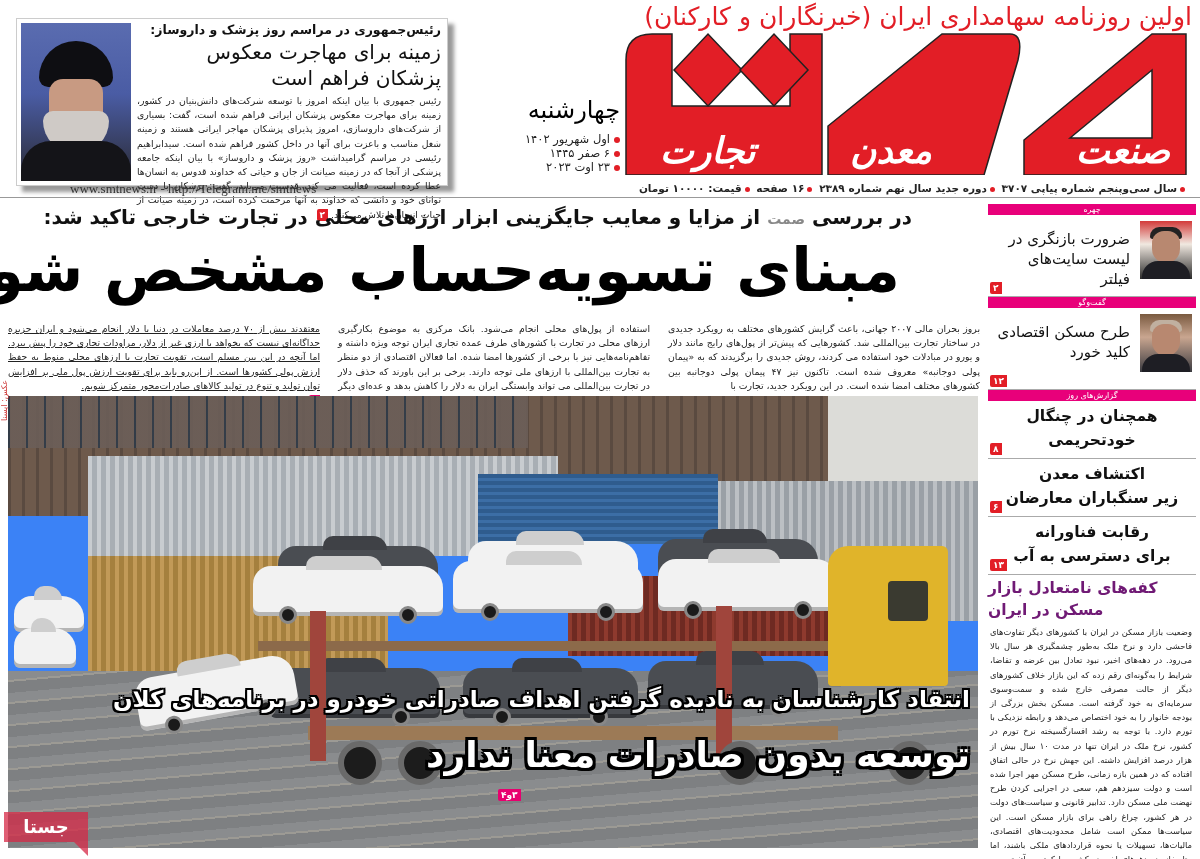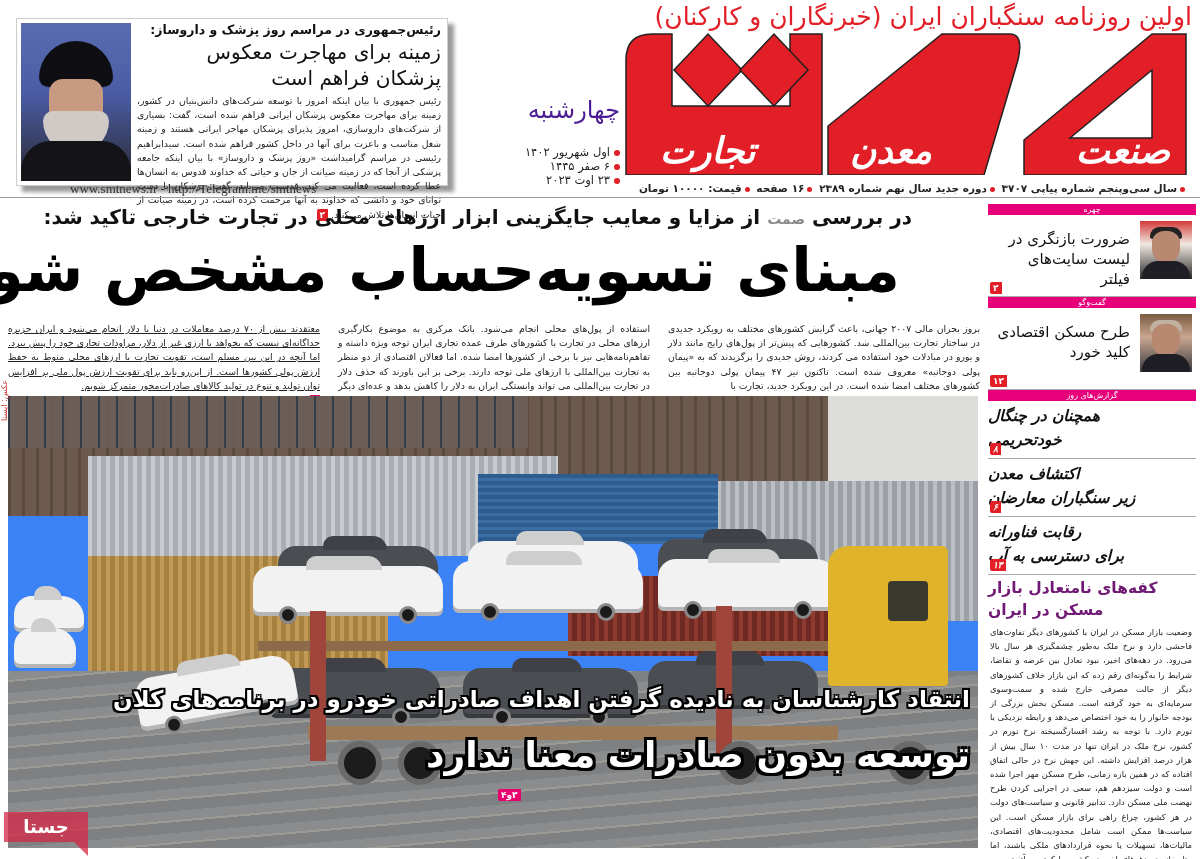--- a/index.html
+++ b/index.html
@@ -11,21 +11,21 @@
   .tagline { position: absolute; right: 8px; top: 2px; width: 590px; font-size: 25px; color: #e21e26; text-align: right; white-space: nowrap; font-weight: normal; letter-spacing: -0.5px; }
   .logo { position: absolute; left: 622px; top: 30px; width: 568px; height: 145px; }
   .logo svg { width: 100%; height: 100%; display: block; }
   .logo-words { position: absolute; left: 0; right: 0; bottom: 4px; height: 44px; }
   .logo-word { position: absolute; bottom: 0; font-size: 36px; font-weight: bold; color: #fff; font-style: italic; }
   .lw-trade { left: 38px; }
   .lw-mine { left: 228px; }
   .lw-industry { right: 20px; }
 
   .dateblock { position: absolute; left: 510px; top: 96px; width: 110px; text-align: right; }
-  .weekday { font-size: 24px; color: #4c1d95; margin-bottom: 21px; }
+  .weekday { font-size: 24px; color: #000000; margin-bottom: 8px; }
   .dateline { font-size: 11.5px; color: #222; line-height: 14px; white-space: nowrap; }
   .dateline .dot { display: inline-block; width: 6px; height: 6px; border-radius: 50%; background: #e21e26; margin-left: 4px; vertical-align: middle; }
 
   
   .pres-box { position: absolute; left: 16px; top: 2px; width: 432px; height: 168px; background: #fff; border: 1px solid #ccc; box-shadow: 6px 6px 4px #999; direction: rtl; margin-top: 16px; }
   .pres-photo { position: absolute; left: 4px; top: 4px; width: 110px; height: 158px; background: linear-gradient(180deg,#5a6cb0 0%,#4a5ca4 45%,#2a2a32 100%); overflow: hidden; }
   .pres-photo .turban { position: absolute; left: 18px; top: 18px; width: 74px; height: 46px; background: #0e0e12; border-radius: 40px 40px 10px 10px; }
   .pres-photo .face { position: absolute; left: 28px; top: 56px; width: 54px; height: 56px; background: #c89a82; border-radius: 14px 14px 20px 20px; }
   .pres-photo .beard { position: absolute; left: 22px; top: 88px; width: 66px; height: 42px; background: #cfcac6; border-radius: 10px 10px 32px 32px; }
   .pres-photo .robe { position: absolute; left: 0; top: 118px; width: 110px; height: 50px; background: #141418; border-radius: 30px 30px 0 0; }
@@ -91,31 +91,31 @@
   .sb-photo-item { height: 82px; }
   .sb-photo { position: absolute; right: 4px; top: 6px; width: 52px; height: 58px; overflow: hidden; }
   .sb-photo.p1 { background: linear-gradient(180deg,#d33a3a 0%, #f0e8e0 40%, #2a2a2a 100%); }
   .sb-photo.p2 { background: linear-gradient(180deg,#7a5a40 0%, #c9a690 40%, #3a3a40 100%); }
   .sb-photo .head { position: absolute; left: 12px; top: 10px; width: 28px; height: 32px; background: #b88870; border-radius: 12px 12px 14px 14px; }
   .sb-photo .hair { position: absolute; left: 10px; top: 6px; width: 32px; height: 12px; background: #222; border-radius: 14px 14px 4px 4px; }
   .sb-photo.p2 .hair { background: #c0b0a0; }
   .sb-photo .suit { position: absolute; left: 2px; top: 40px; width: 48px; height: 24px; background: #1e1e24; border-radius: 16px 16px 0 0; }
   .sb-title { position: absolute; right: 66px; top: 14px; width: 136px; font-size: 15px; line-height: 20px; color: #111; text-align: right; }
   .sb-tag { position: absolute; left: 2px; bottom: 2px; }
-  .sb-text-item { text-align: left; padding: 3px 0 6px; font-style: italic; }
+  .sb-text-item { text-align: center; padding: 3px 0 6px; }
   .sb-text-title { font-size: 15.5px; font-weight: bold; line-height: 24px; color: #111; }
   .sb-text-item .sb-tag { left: 2px; bottom: 3px; }
   .sb-last-title { font-size: 15.5px; font-weight: bold; line-height: 22px; color: #701a75; text-align: left; padding-top: 2px; }
   .sb-body { font-size: 8.4px; line-height: 14.2px; color: #222; text-align: justify; padding: 4px 4px 0 2px; }
 </style>
 </head>
 <body>
 
 <div class="masthead">
-  <div class="tagline">اولین روزنامه سنگباران ایران (خبرنگاران و کارکنان)</div>
+  <div class="tagline">اولین روزنامه سهامداری ایران (خبرنگاران و کارکنان)</div>
 
   <div class="logo">
     <svg viewBox="0 0 568 145" preserveAspectRatio="none">
       <g fill="#e21e26" stroke="#222" stroke-width="1.5">
 
         <path d="M4 145 L4 30 Q4 4 30 4 L50 4 L50 76 L168 76 L168 4 L200 4 L200 145 Z"></path>
         <polygon points="52,40 86,4 120,40 86,76"></polygon>
         <polygon points="118,40 152,4 186,40 152,76"></polygon>
 
         <path d="M206 145 L206 96 L320 4 L388 4 Q402 4 396 30 L362 145 Z"></path>

